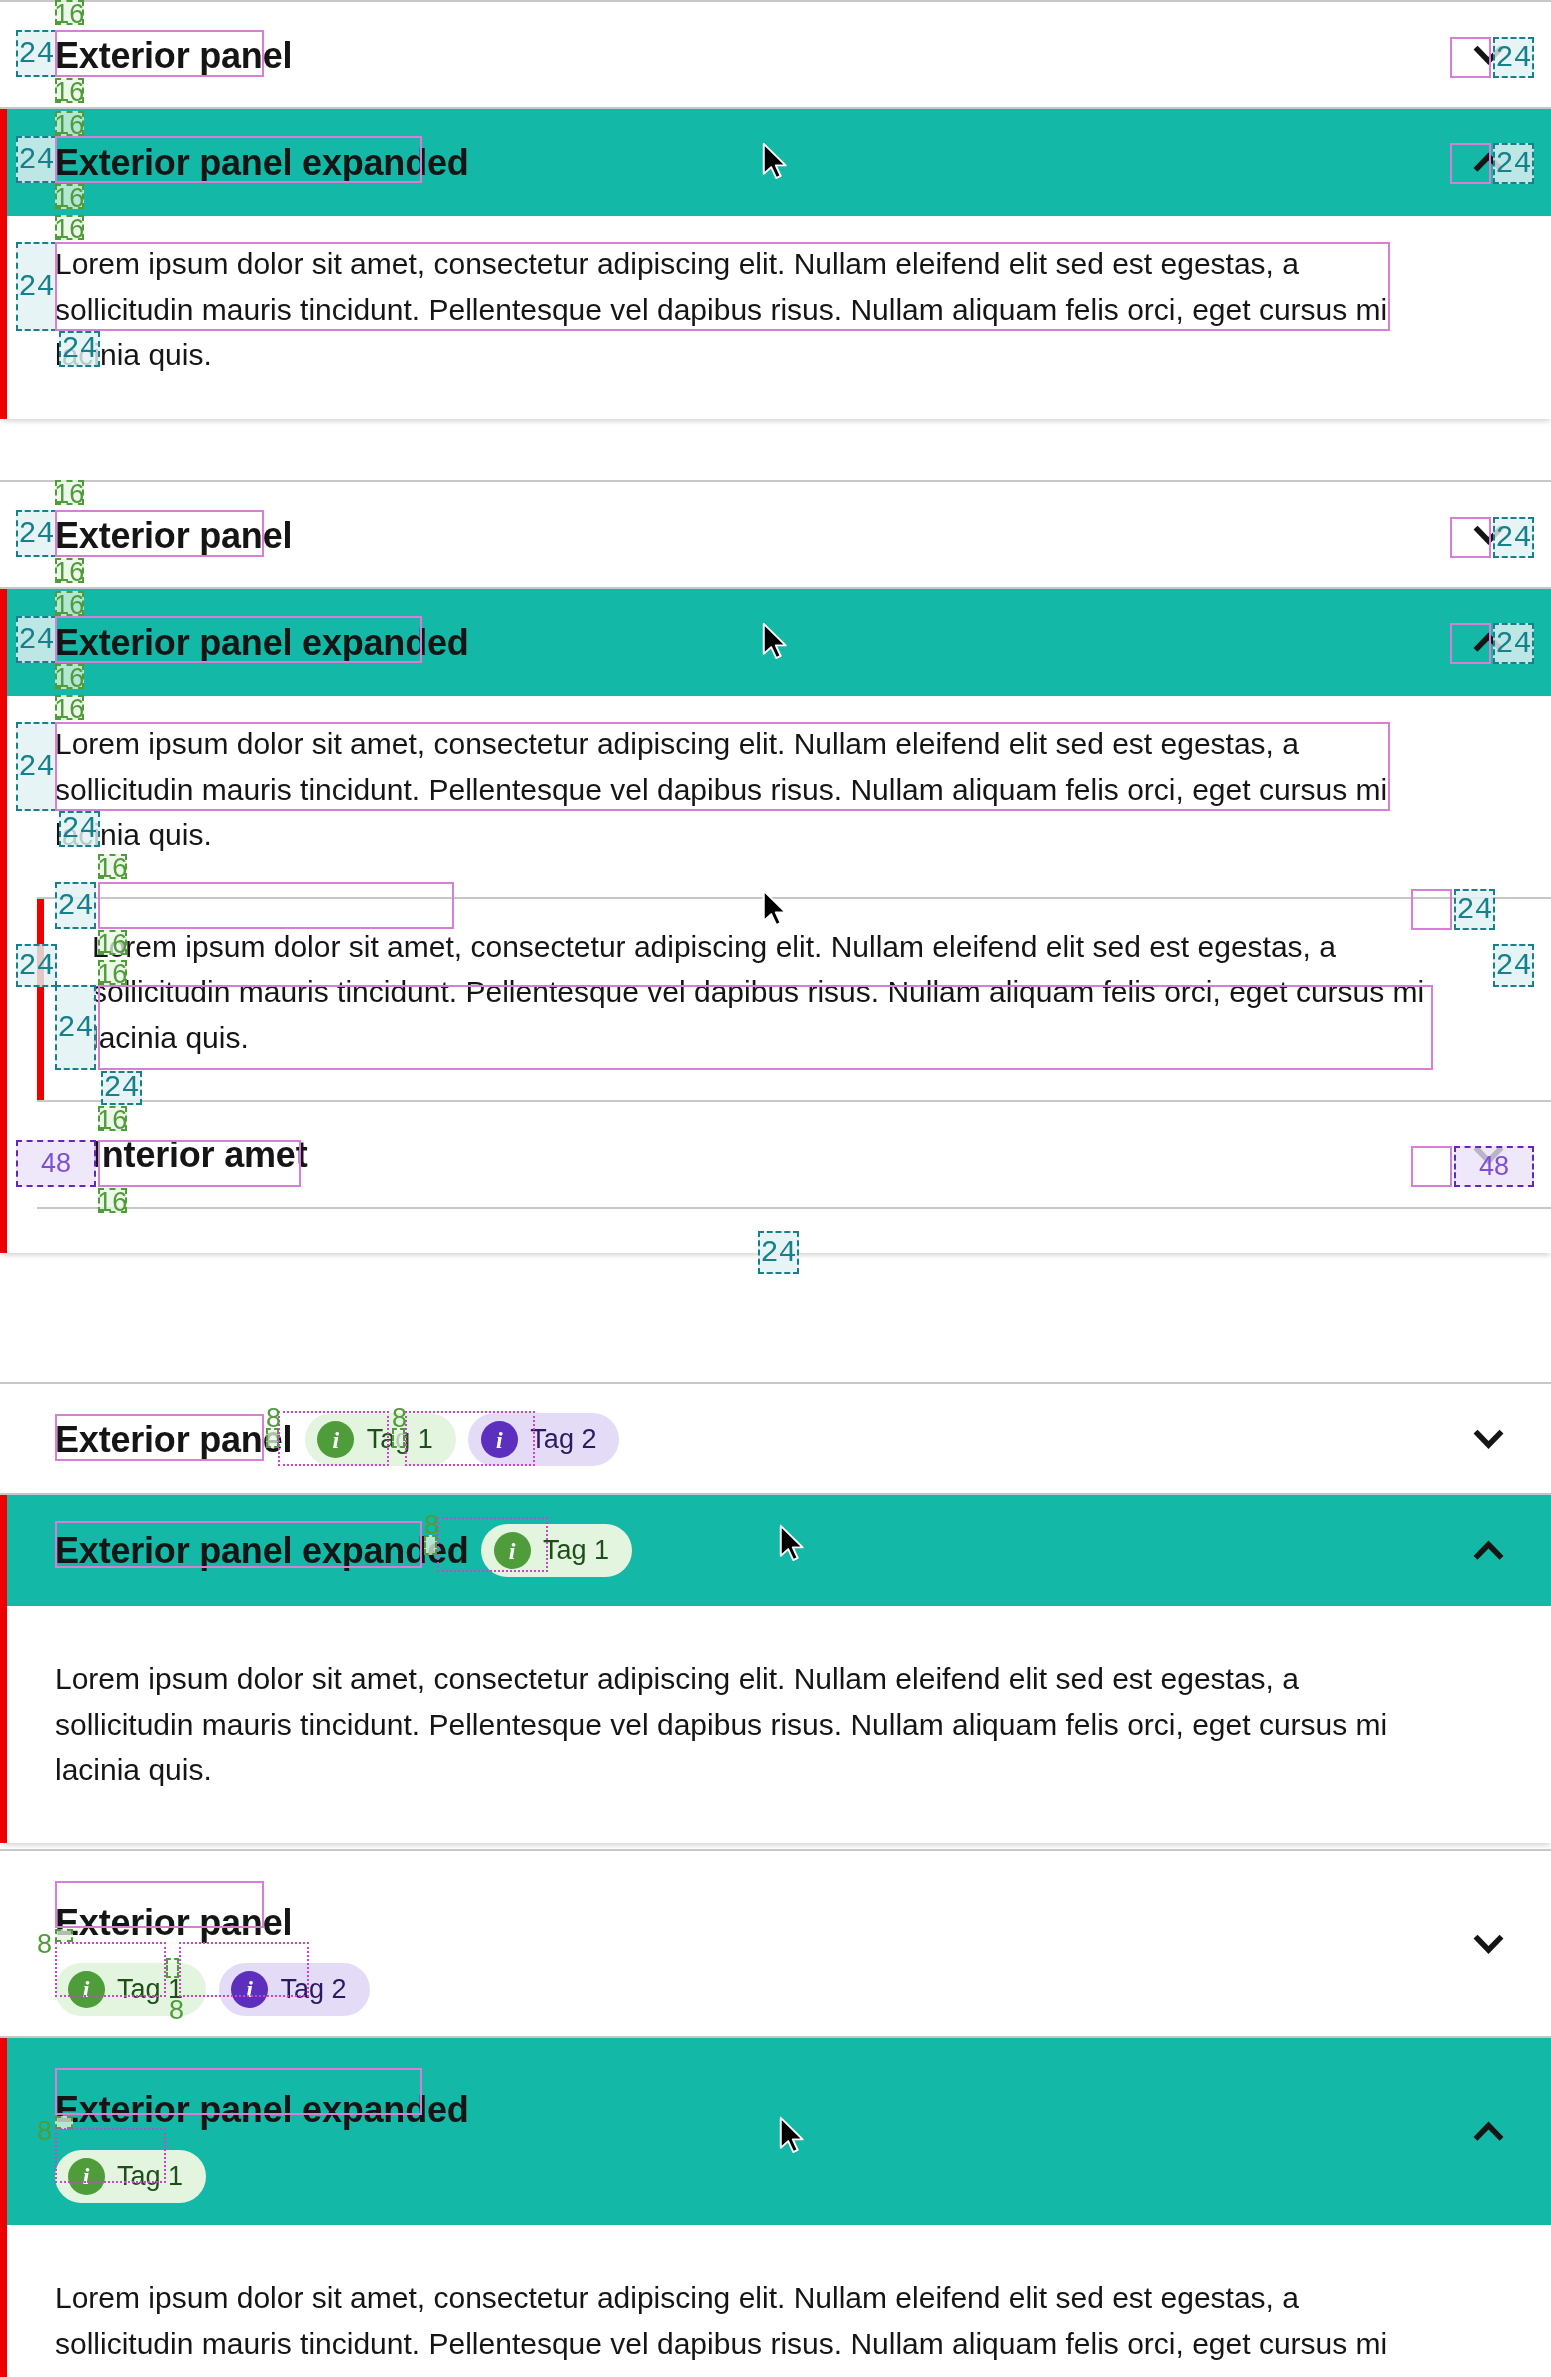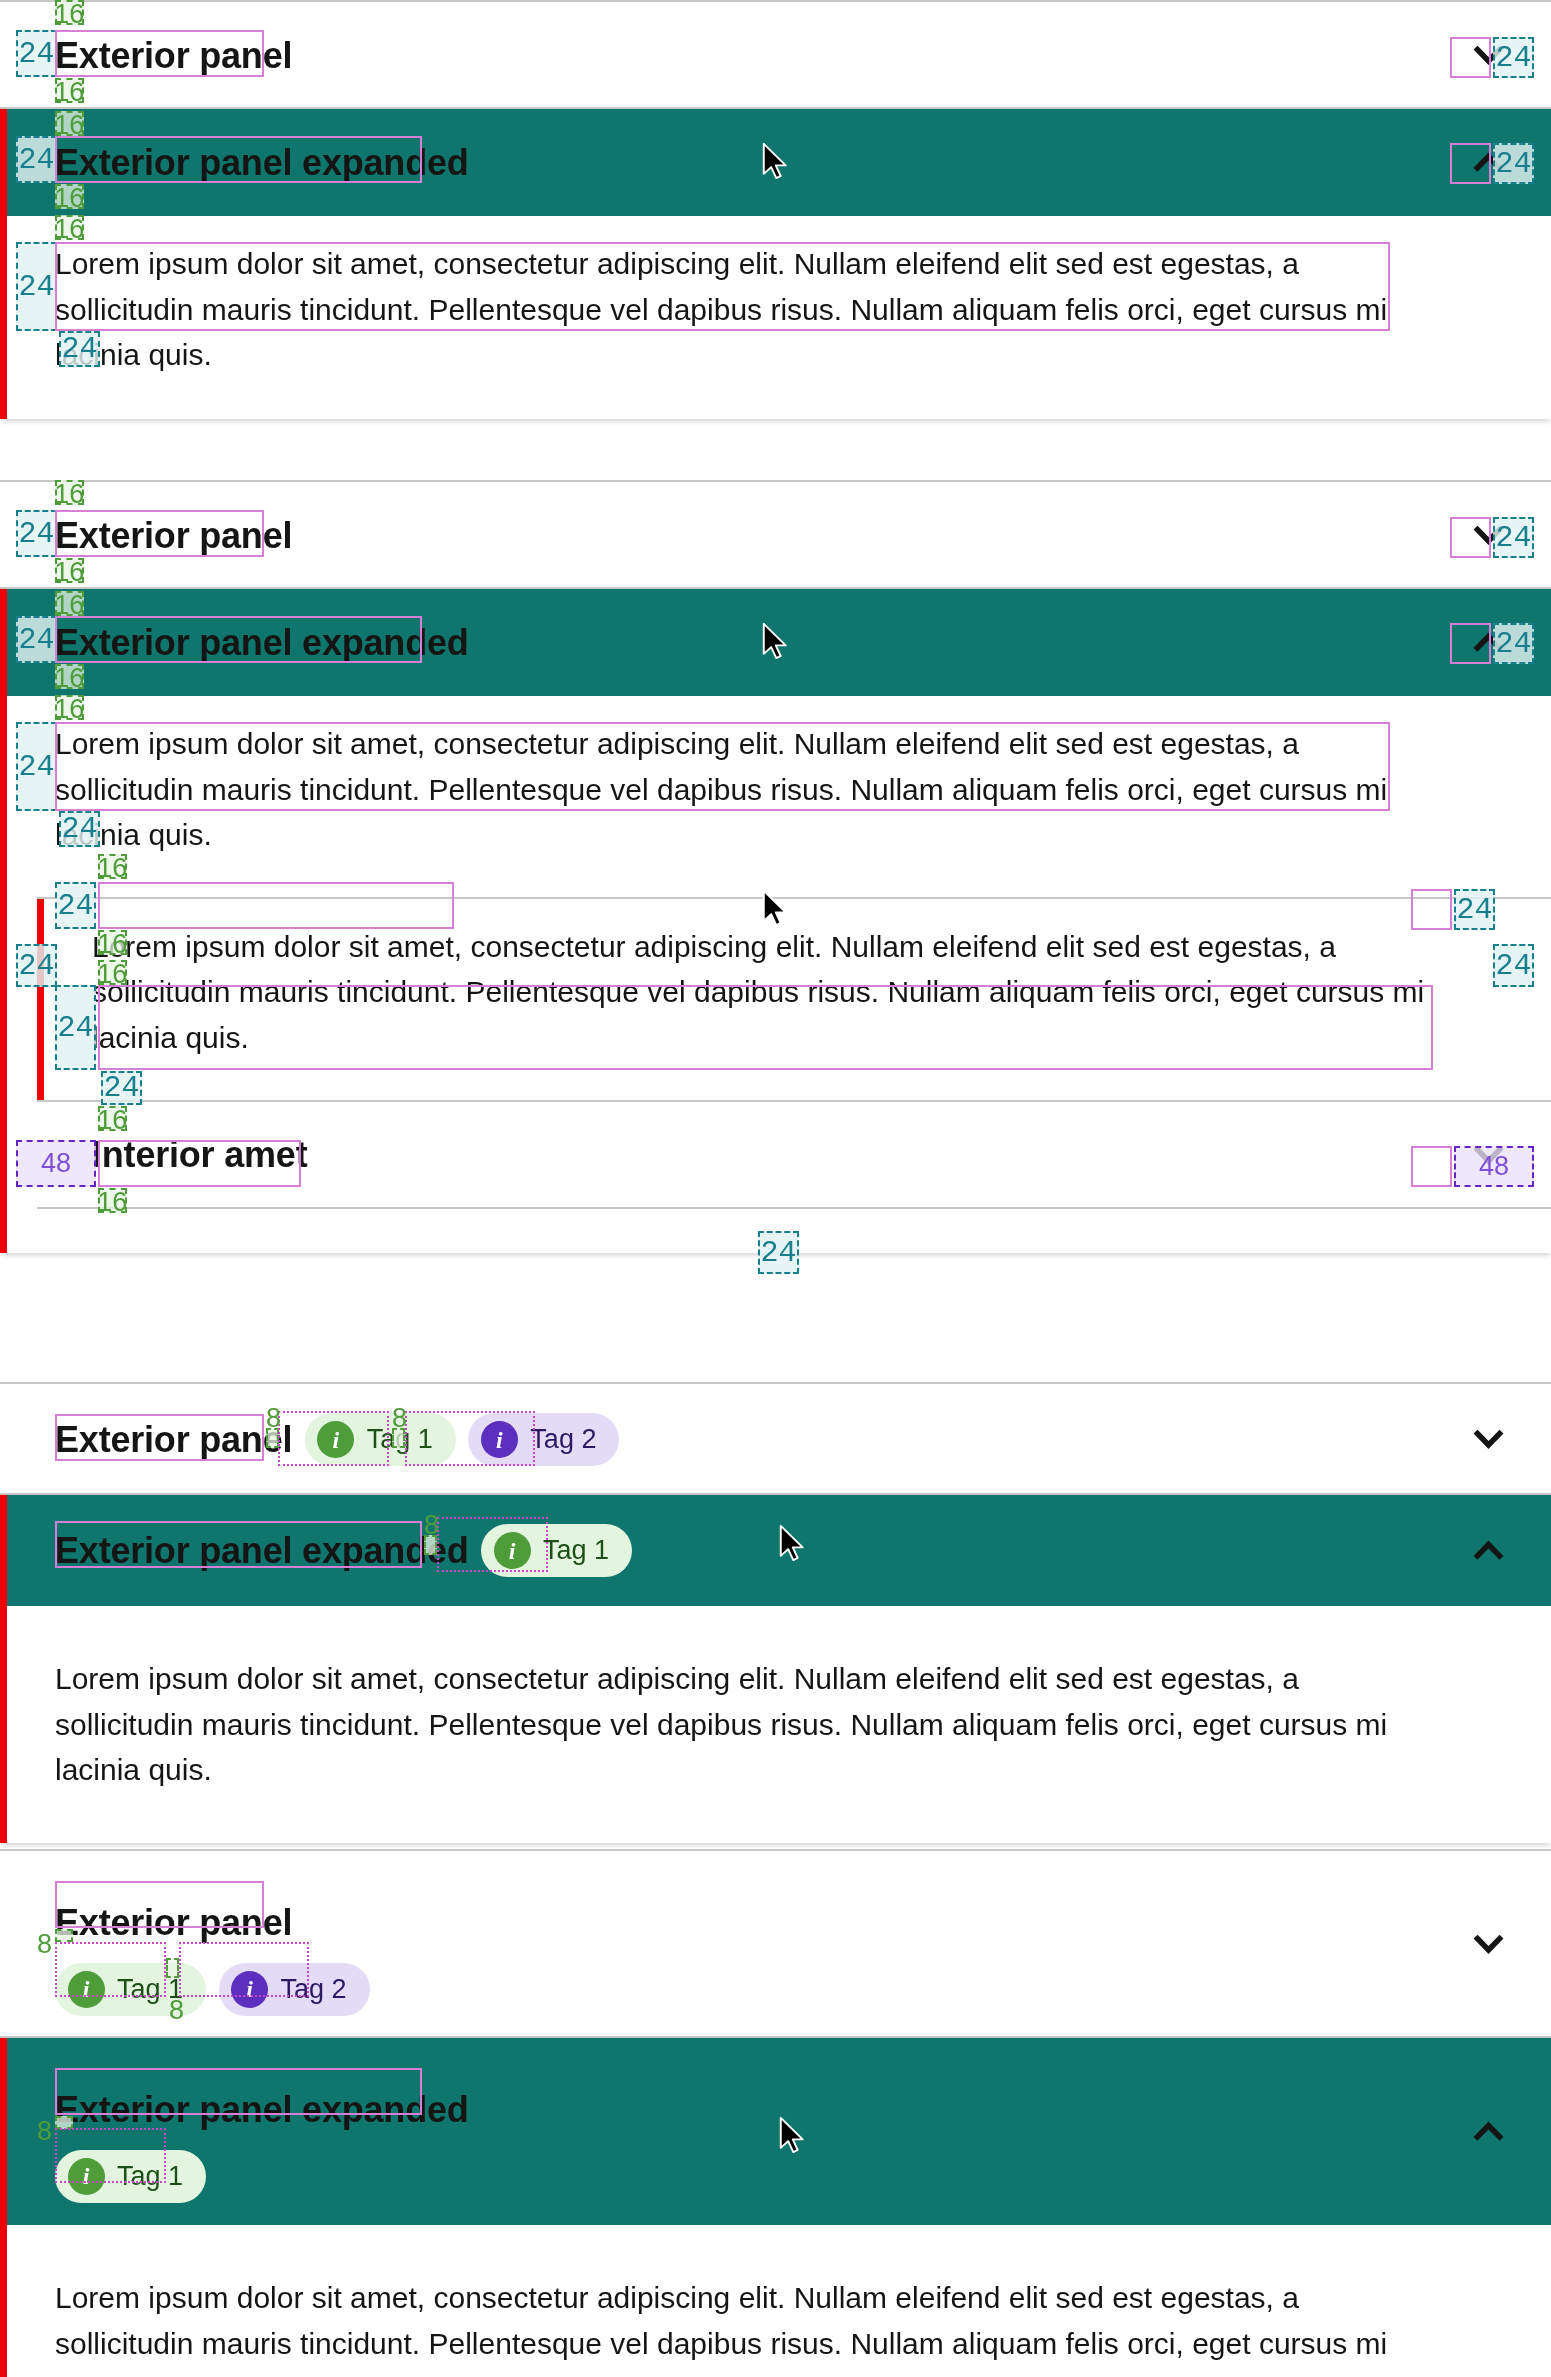--- a/index.html
+++ b/index.html
@@ -27,21 +27,21 @@
     position: absolute; left: 0; top: 0; bottom: 0;
     width: 7.1px; background: #ee0000; z-index: 4;
   }
   .panel-header {
     position: relative;
     display: flex;
     align-items: center;
     min-height: 107px;
     padding: 0 36px 0 55px;
   }
-  .panel.expanded > .panel-header { background: #0f766e; }
+  .panel.expanded > .panel-header { background: #14b8a6; }
   .panel-header.stacked { align-items: flex-start; flex-direction: column; justify-content:center; }
 
   .panel-title {
     font-size: 36px;
     font-weight: 700;
     color: #151515;
     letter-spacing: -0.2px;
     line-height: 1.15;
     white-space: nowrap;
   }

